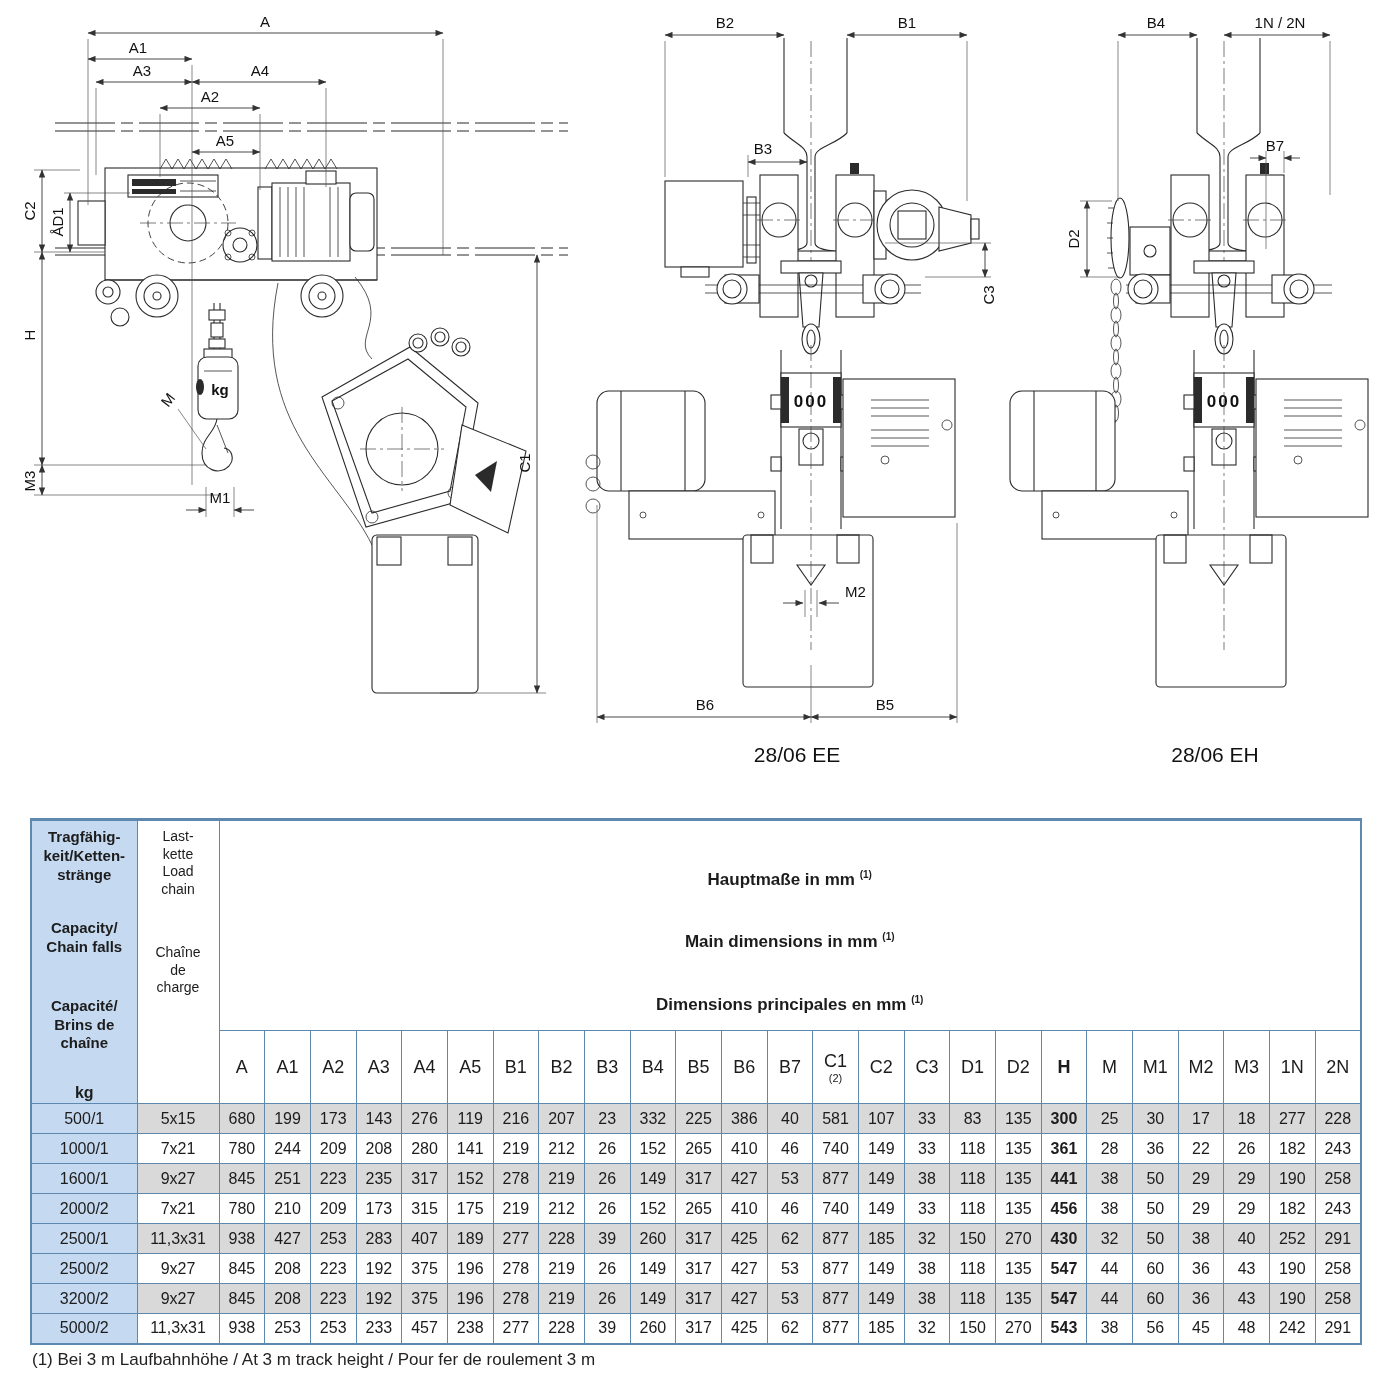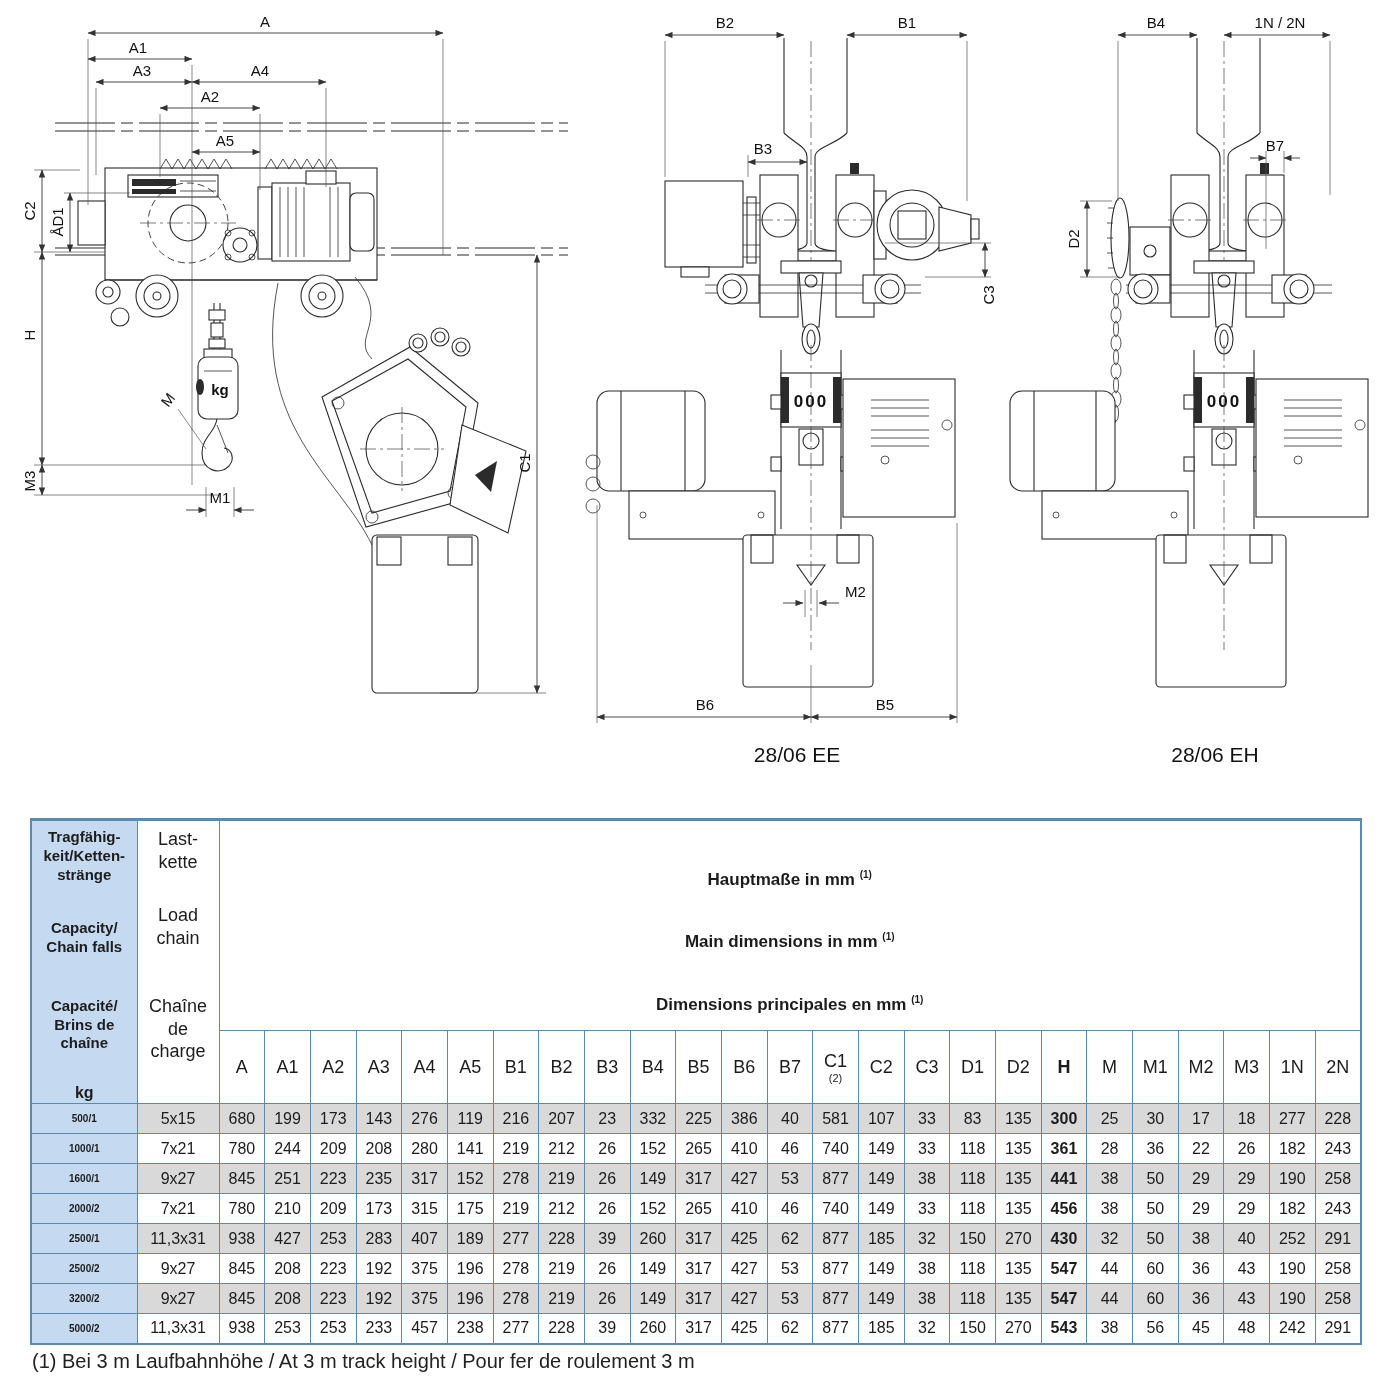--- a/index.html
+++ b/index.html
@@ -32,39 +32,39 @@
   table{border-collapse:collapse;width:100%;table-layout:fixed;
         border:2px solid #5e88ad;border-top:3px solid #5e88ad;}
   th,td{border:1px solid #5e88ad;text-align:center;vertical-align:middle;
         padding:0;font-weight:normal;}
   th.corner{background:#c5d9f1;font-weight:bold;font-size:15px;vertical-align:top;}
   th.corner div{white-space:pre-line;line-height:1.25;}
   th.corner .de{margin-top:7px;}
   th.corner .en{margin-top:35px;}
   th.corner .fr{margin-top:40px;}
   th.corner .kgu{margin-top:30px;font-size:16px;}
-  th.chainhead{font-size:18px;vertical-align:top;}
+  th.chainhead{font-size:14px;vertical-align:top;}
   th.chainhead div{white-space:pre-line;line-height:1.25;}
   th.chainhead .de{margin-top:7px;}
-  th.chainhead .en{margin-top:31px;}
+  th.chainhead .en{}
   th.chainhead .fr{margin-top:46px;}
   th.title-cell{vertical-align:top;font-size:17px;font-weight:bold;}
   th.title-cell .tline{margin-top:42px;line-height:1.1;}
   th.title-cell .tline:first-child{margin-top:48px;}
   th.title-cell sup{font-size:10px;font-weight:bold;}
   tr.letters th{font-size:18px;height:70px;vertical-align:middle;}
   tr.letters th.bold{font-weight:bold;}
   .cnote{font-size:11px;line-height:1;margin-top:1px;font-weight:normal;}
   tr.title-row{height:206px;}
   tbody tr{height:30px;}
-  tbody th.cap{background:#c5d9f1;font-weight:bold;font-size:10px;}
+  tbody th.cap{background:#c5d9f1;font-weight:normal;font-size:16px;}
   tbody td{font-size:16px;background:#fff;}
   tbody tr.alt td{background:#d9d9d9;}
   tbody td.bold{font-weight:bold;}
-  .footnote{position:absolute;left:32px;top:1350px;font-size:20px;color:#222;}
+  .footnote{position:absolute;left:32px;top:1350px;font-size:17px;color:#222;}
 </style>
 </head>
 <body>
 
 <div class="page">
 
   <div class="drawings">
 
     <svg id="dwg-left" width="555" height="750" viewBox="0 0 555 750" xmlns="http://www.w3.org/2000/svg">
       <defs>

